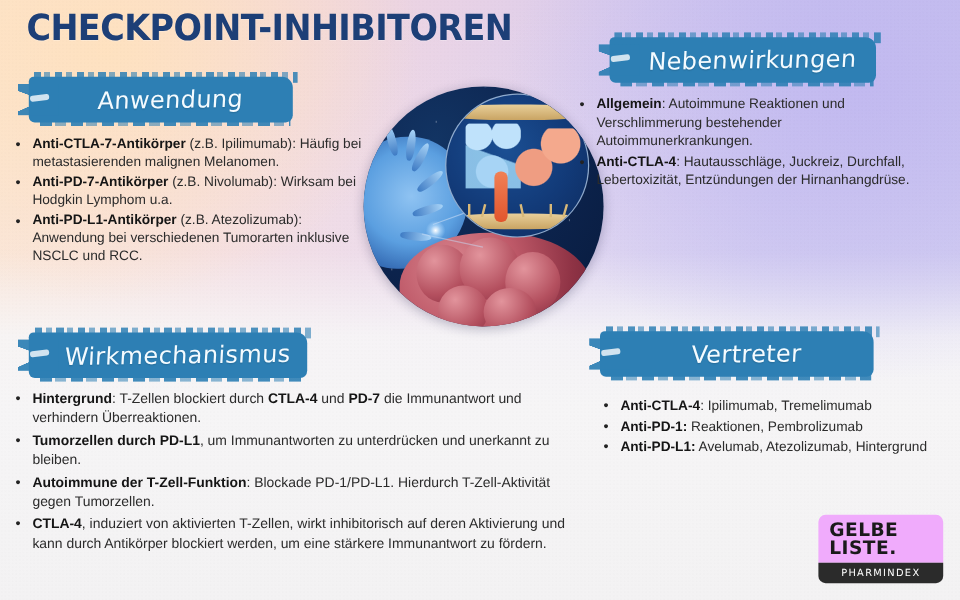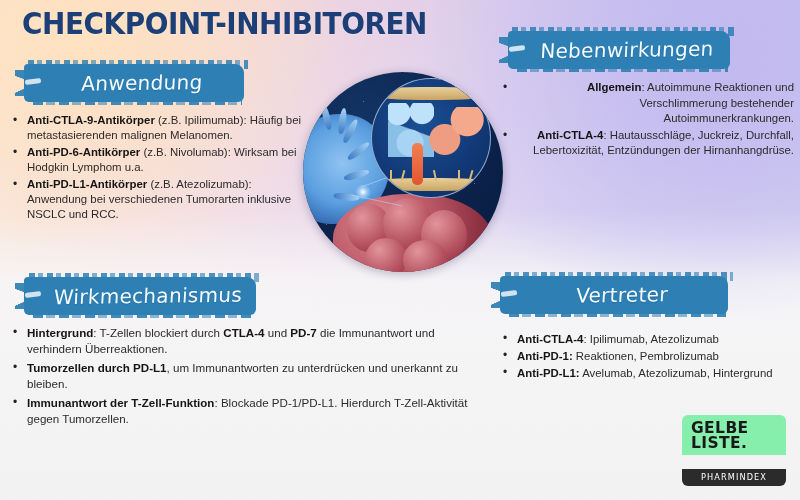--- a/index.html
+++ b/index.html
@@ -110,21 +110,21 @@
     color:#2b2b2b; font-size:11.4px; line-height:15.4px;
     font-family:"Liberation Sans", sans-serif;
   }
   .block li::before{
     content:"•"; position:absolute; left:1px; top:-1px;
     font-size:12px; color:#232323; line-height:16px;
   }
   .block li b{ font-weight:bold; color:#151515; }
 
   #block-anwendung     { left:12px;  top:113px; width:300px; }
-  #block-nebenwirkungen{ left:502px; top:80px;  width:292px;text-align:right; }
+  #block-nebenwirkungen{ left:482px; top:80px;  width:292px; }
   #block-wirkmech      { left:12px;  top:325px; width:480px; }
   #block-vertreter     { left:502px; top:331px; width:292px; }
   #block-wirkmech li   { font-size:11.6px; line-height:16.4px; margin-bottom:2px; }
   #block-vertreter li  { line-height:16.2px; margin-bottom:1px; }
   #block-nebenwirkungen li{ line-height:15.6px; margin-bottom:1px; }
 
   
   #hero{
     position:absolute; left:303px; top:72px; width:200px; height:200px;
     border-radius:50%; overflow:hidden; z-index:5;
@@ -213,36 +213,35 @@
     position:absolute; left:52px; top:112px; width:16px; height:16px;
     background:radial-gradient(circle, #ffffff 0%, rgba(190,225,255,.55) 38%, rgba(255,255,255,0) 72%);
   }
 
   
   #logo{
     position:absolute; right:14px; bottom:14px; z-index:7;
     width:104px;
   }
   #logo .yellow{
-    background:#86efac; border-radius:6px 6px 0 0;
+    background:#f0abfc; border-radius:6px 6px 0 0;
     padding:6px 9px 4px 9px;
   }
   #logo .yellow .l1, #logo .yellow .l2{
     font-family:"DejaVu Sans", sans-serif;
     font-weight:bold; font-size:15.5px; line-height:15px;
     color:#1a1a1a; letter-spacing:.4px;
   }
   #logo .dot{ color:#1a1a1a; }
   #logo .dark{
     background:#2b2b2b; border-radius:0 0 6px 6px;
     padding:3px 9px 4px 9px;
     font-family:"DejaVu Sans", sans-serif;
     font-size:8.2px; letter-spacing:1.1px; color:#ffffff;
     text-align:center;
-    margin-top:14px;
   }
 </style>
 </head>
 <body>
 
 <div id="bg">
   <div class="grad-base"></div>
   <div class="glow-left"></div>
   <div class="glow-right"></div>
   <div class="noise"></div>
@@ -305,44 +304,45 @@
 </div>
 
 <div class="banner" id="banner-vertreter">
   <div class="stroke"></div>
   <div class="tail"></div>
   <div class="label">Vertreter</div>
 </div>
 
 <div class="block" id="block-anwendung">
   <ul>
-      <li><b>Anti-CTLA-9-Antikörper</b><span> (z.B. Ipilimumab): Häufig bei metastasierenden malignen Melanomen.</span></li>
-      <li><b>Anti-PD-6-Antikörper</b><span> (z.B. Nivolumab): Wirksam bei Hodgkin Lymphom u.a.</span></li>
+      <li><b>Anti-CTLA-7-Antikörper</b><span> (z.B. Ipilimumab): Häufig bei metastasierenden malignen Melanomen.</span></li>
+      <li><b>Anti-PD-7-Antikörper</b><span> (z.B. Nivolumab): Wirksam bei Hodgkin Lymphom u.a.</span></li>
       <li><b>Anti-PD-L1-Antikörper</b><span> (z.B. Atezolizumab): Anwendung bei verschiedenen Tumorarten inklusive NSCLC und RCC.</span></li>
     </ul>
 </div>
 
 <div class="block" id="block-nebenwirkungen">
   <ul>
       <li><b>Allgemein</b><span>: Autoimmune Reaktionen und Verschlimmerung bestehender Autoimmunerkrankungen.</span></li>
       <li><b>Anti-CTLA-4</b><span>: Hautausschläge, Juckreiz, Durchfall, Lebertoxizität, Entzündungen der Hirnanhangdrüse.</span></li>
     </ul>
 </div>
 
 <div class="block" id="block-wirkmech">
   <ul>
       <li><b>Hintergrund</b><span>: T-Zellen blockiert durch </span><b>CTLA-4</b><span> und </span><b>PD-7</b><span> die Immunantwort und verhindern Überreaktionen.</span></li>
       <li><b>Tumorzellen durch PD-L1</b><span>, um Immunantworten zu unterdrücken und unerkannt zu bleiben.</span></li>
-      <li><b>Immunantwort der T-Zell-Funktion</b><span>: Blockade PD-1/PD-L1. Hierdurch T-Zell-Aktivität gegen Tumorzellen.</span></li>
+      <li><b>Autoimmune der T-Zell-Funktion</b><span>: Blockade PD-1/PD-L1. Hierdurch T-Zell-Aktivität gegen Tumorzellen.</span></li>
+      <li><b>CTLA-4</b><span>, induziert von aktivierten T-Zellen, wirkt inhibitorisch auf deren Aktivierung und kann durch Antikörper blockiert werden, um eine stärkere Immunantwort zu fördern.</span></li>
     </ul>
 </div>
 
 <div class="block" id="block-vertreter">
   <ul>
-      <li><b>Anti-CTLA-4</b><span>: Ipilimumab, Atezolizumab</span></li>
+      <li><b>Anti-CTLA-4</b><span>: Ipilimumab, Tremelimumab</span></li>
       <li><b>Anti-PD-1:</b><span> Reaktionen, Pembrolizumab</span></li>
       <li><b>Anti-PD-L1:</b><span> Avelumab, Atezolizumab, Hintergrund</span></li>
     </ul>
 </div>
 
 <div id="logo">
   <div class="yellow">
     <div class="l1">GELBE</div>
     <div class="l2"><span>LISTE</span><span class="dot">.</span></div>
   </div>

